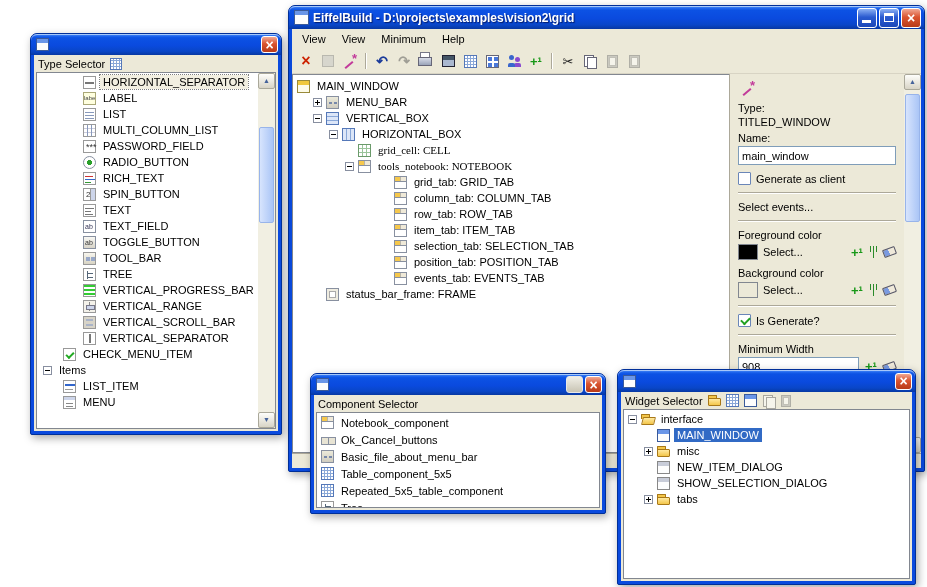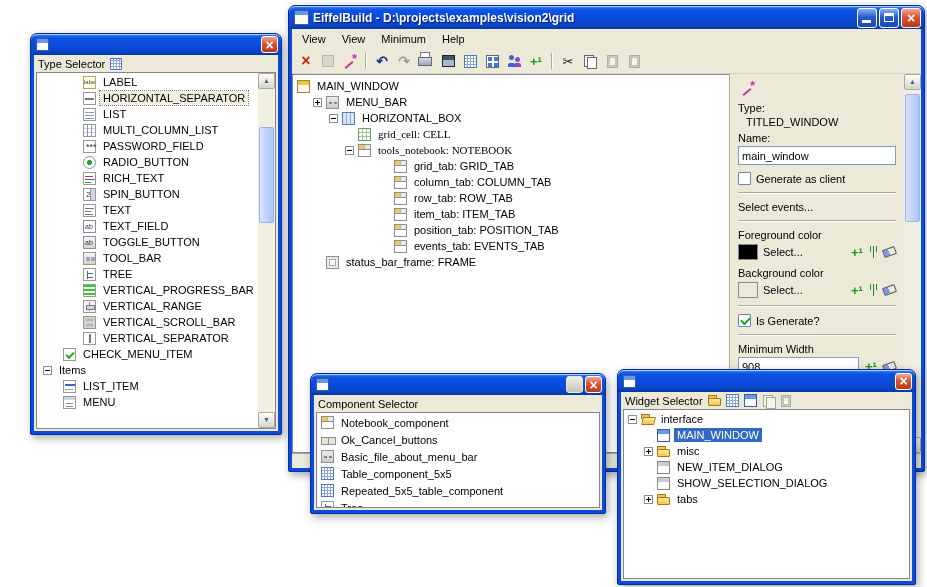--- a/index.html
+++ b/index.html
@@ -146,21 +146,21 @@
   .sb-track{flex:1;position:relative;}
   .sb-thumb{position:absolute;left:1px;right:1px;background:linear-gradient(90deg,#d7e4fd,#aac5f6);border:1px solid #98b4ea;border-radius:2px;}
 
   
   .menubar{flex:none;height:20px;display:flex;align-items:center;padding:0 2px;}
   .menu-item{padding:3px 8px;}
   .content{flex:none;display:flex;height:380px;border-bottom:1px solid #aca899;}
   .tree-pane{flex:1;background:#fff;border:1px solid #828790;border-right:none;padding-top:3px;overflow:hidden;}
   .prop-panel{width:175px;flex:none;background:#ece9d8;border-left:1px solid #aca899;padding:4px 8px;overflow:hidden;}
   .plabel{margin:4px 0 2px;}
-  .pvalue{margin:0 8px 2px;}
+  .pvalue{margin:0 0 2px;}
   .txt{height:19px;width:100%;border:1px solid #7f9db9;background:#fff;font-family:"Liberation Sans",sans-serif;font-size:11px;padding:1px 3px;}
   .cbrow{display:flex;align-items:center;gap:5px;margin:7px 0;}
   .cb{width:13px;height:13px;border:1px solid #6a86b8;background:#fff;border-radius:1px;position:relative;flex:none;}
   .cb-checked::before{content:"";position:absolute;left:2px;top:2px;width:7px;height:4px;border-left:2px solid #21a121;border-bottom:2px solid #21a121;transform:rotate(-45deg);}
   .psep{border-top:1px solid #aca899;border-bottom:1px solid #fff;margin:7px 0;}
   .colrow{display:flex;align-items:center;gap:5px;margin:3px 0 7px;}
   .swatch{width:20px;height:16px;border:1px solid #828790;flex:none;}
   .sw-black{background:#000;}.sw-none{background:#ece9d8;}
   .push{margin-left:auto;}
   .mwrow{display:flex;align-items:center;gap:5px;margin:2px 0;}
@@ -251,20 +251,25 @@
       <div class="tree-pane">
         <div class="row lv0">
             <span class="ic ic-winy"></span>
             <span class="lbl">MAIN_WINDOW</span>
           </div>
         <div class="row lv1">
             <span class="exp exp-plus"></span>
             <span class="ic ic-menubar"></span>
             <span class="lbl">MENU_BAR</span>
           </div>
+        <div class="row lv1">
+            <span class="exp"></span>
+            <span class="ic ic-vbox"></span>
+            <span class="lbl">VERTICAL_BOX</span>
+          </div>
         <div class="row lv2">
             <span class="exp"></span>
             <span class="ic ic-hbox"></span>
             <span class="lbl">HORIZONTAL_BOX</span>
           </div>
         <div class="row lv3">
             <span class="slot"></span>
             <span class="ic ic-cell"></span>
             <span class="lbl">grid_cell: CELL</span>
           </div>
@@ -285,20 +290,25 @@
           </div>
         <div class="row lv4">
             <span class="slot"></span>
             <span class="ic ic-notebook"></span>
             <span class="lbl">row_tab: ROW_TAB</span>
           </div>
         <div class="row lv4">
             <span class="slot"></span>
             <span class="ic ic-notebook"></span>
             <span class="lbl">item_tab: ITEM_TAB</span>
+          </div>
+        <div class="row lv4">
+            <span class="slot"></span>
+            <span class="ic ic-notebook"></span>
+            <span class="lbl">selection_tab: SELECTION_TAB</span>
           </div>
         <div class="row lv4">
             <span class="slot"></span>
             <span class="ic ic-notebook"></span>
             <span class="lbl">position_tab: POSITION_TAB</span>
           </div>
         <div class="row lv4">
             <span class="slot"></span>
             <span class="ic ic-notebook"></span>
             <span class="lbl">events_tab: EVENTS_TAB</span>
@@ -379,26 +389,26 @@
     </span>
   </div>
   <div class="winbody">
     <div class="hdr">
       <span>Type Selector</span>
       <span class="ic ic-grid ic12"></span>
     </div>
     <div class="listbox">
       <div class="listcol">
         <div class="row tlv2">
+            <span class="ic ic-hsep"></span>
+            <span class="lbl lbl-selsoft">HORIZONTAL_SEPARATOR</span>
+          </div>
+        <div class="row tlv2">
             <span class="ic ic-label"></span>
             <span class="lbl">LABEL</span>
-          </div>
-        <div class="row tlv2">
-            <span class="ic ic-hsep"></span>
-            <span class="lbl lbl-selsoft">HORIZONTAL_SEPARATOR</span>
           </div>
         <div class="row tlv2">
             <span class="ic ic-list"></span>
             <span class="lbl">LIST</span>
           </div>
         <div class="row tlv2">
             <span class="ic ic-mcl"></span>
             <span class="lbl">MULTI_COLUMN_LIST</span>
           </div>
         <div class="row tlv2">

